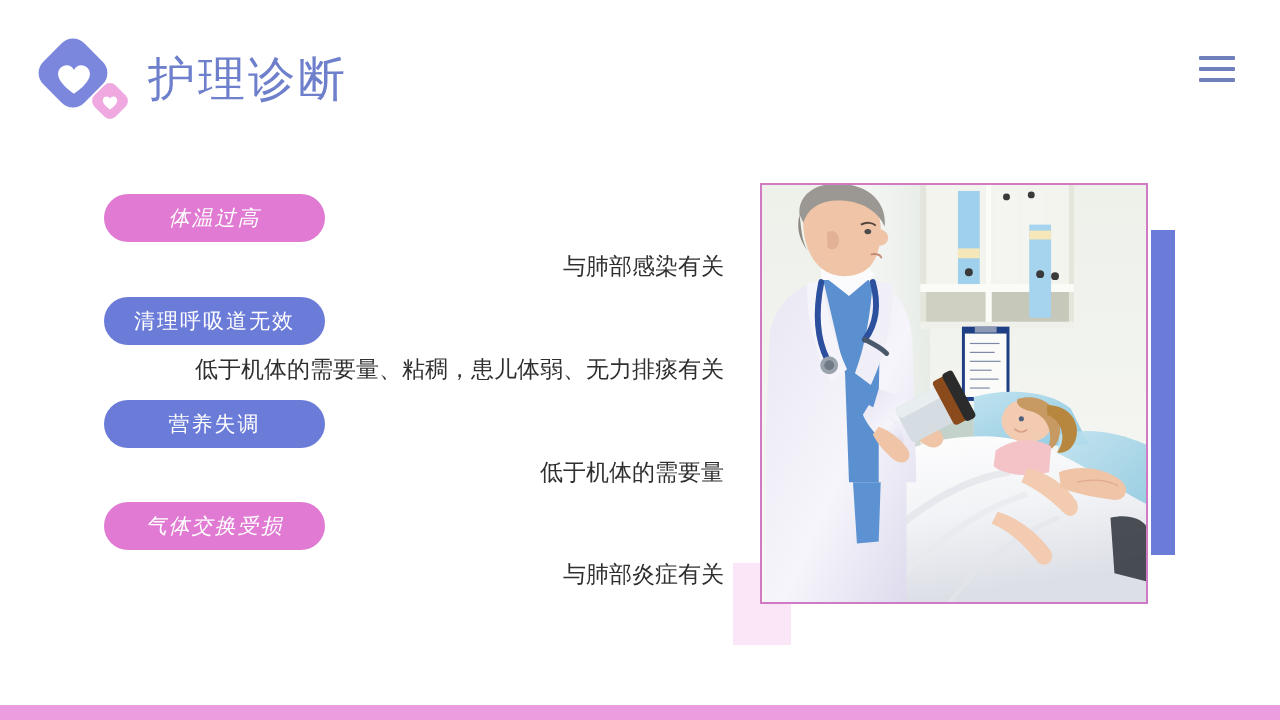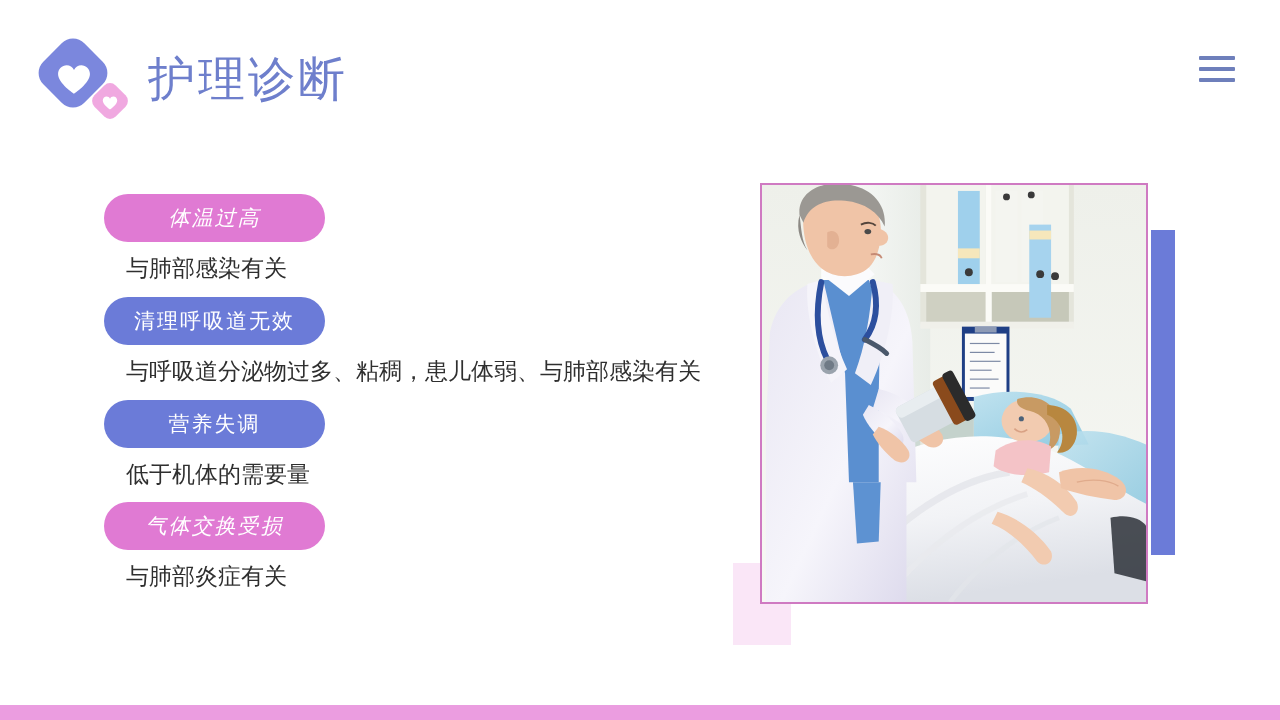--- a/index.html
+++ b/index.html
@@ -127,25 +127,26 @@
     letter-spacing: 2px;
     box-sizing: border-box;
     cursor: pointer;
   }
   .pill.pink  { background: #e07ad3; font-style: italic; }
   .pill.blue  { background: #6b7bd8; }
 
   .diagnosis-desc {
     margin-top: 12px;
     padding-left: 22px;
-    font-family: Liberation Sans, sans-serif;
+    font-family: Liberation Mono, monospace;
     font-size: 23px;
     color: #2f2f2f;
     line-height: 1.25;
     white-space: nowrap;
+    text-align: right;
   }
 
   
   .visual {
     position: absolute;
     left: 733px;
     top: 183px;
     width: 447px;
     height: 465px;
   }
@@ -221,21 +222,21 @@
 
 <div class="diagnosis-list">
 
   <div class="diagnosis-item">
     <div class="pill pink">体温过高</div>
     <div class="diagnosis-desc">与肺部感染有关</div>
   </div>
 
   <div class="diagnosis-item">
     <div class="pill blue">清理呼吸道无效</div>
-    <div class="diagnosis-desc">与呼吸道分泌物过多、粘稠，患儿体弱、与肺部感染有关</div>
+    <div class="diagnosis-desc">低于机体的需要量、粘稠，患儿体弱、无力排痰有关</div>
   </div>
 
   <div class="diagnosis-item">
     <div class="pill blue">营养失调</div>
     <div class="diagnosis-desc">低于机体的需要量</div>
   </div>
 
   <div class="diagnosis-item">
     <div class="pill pink">气体交换受损</div>
     <div class="diagnosis-desc">与肺部炎症有关</div>

